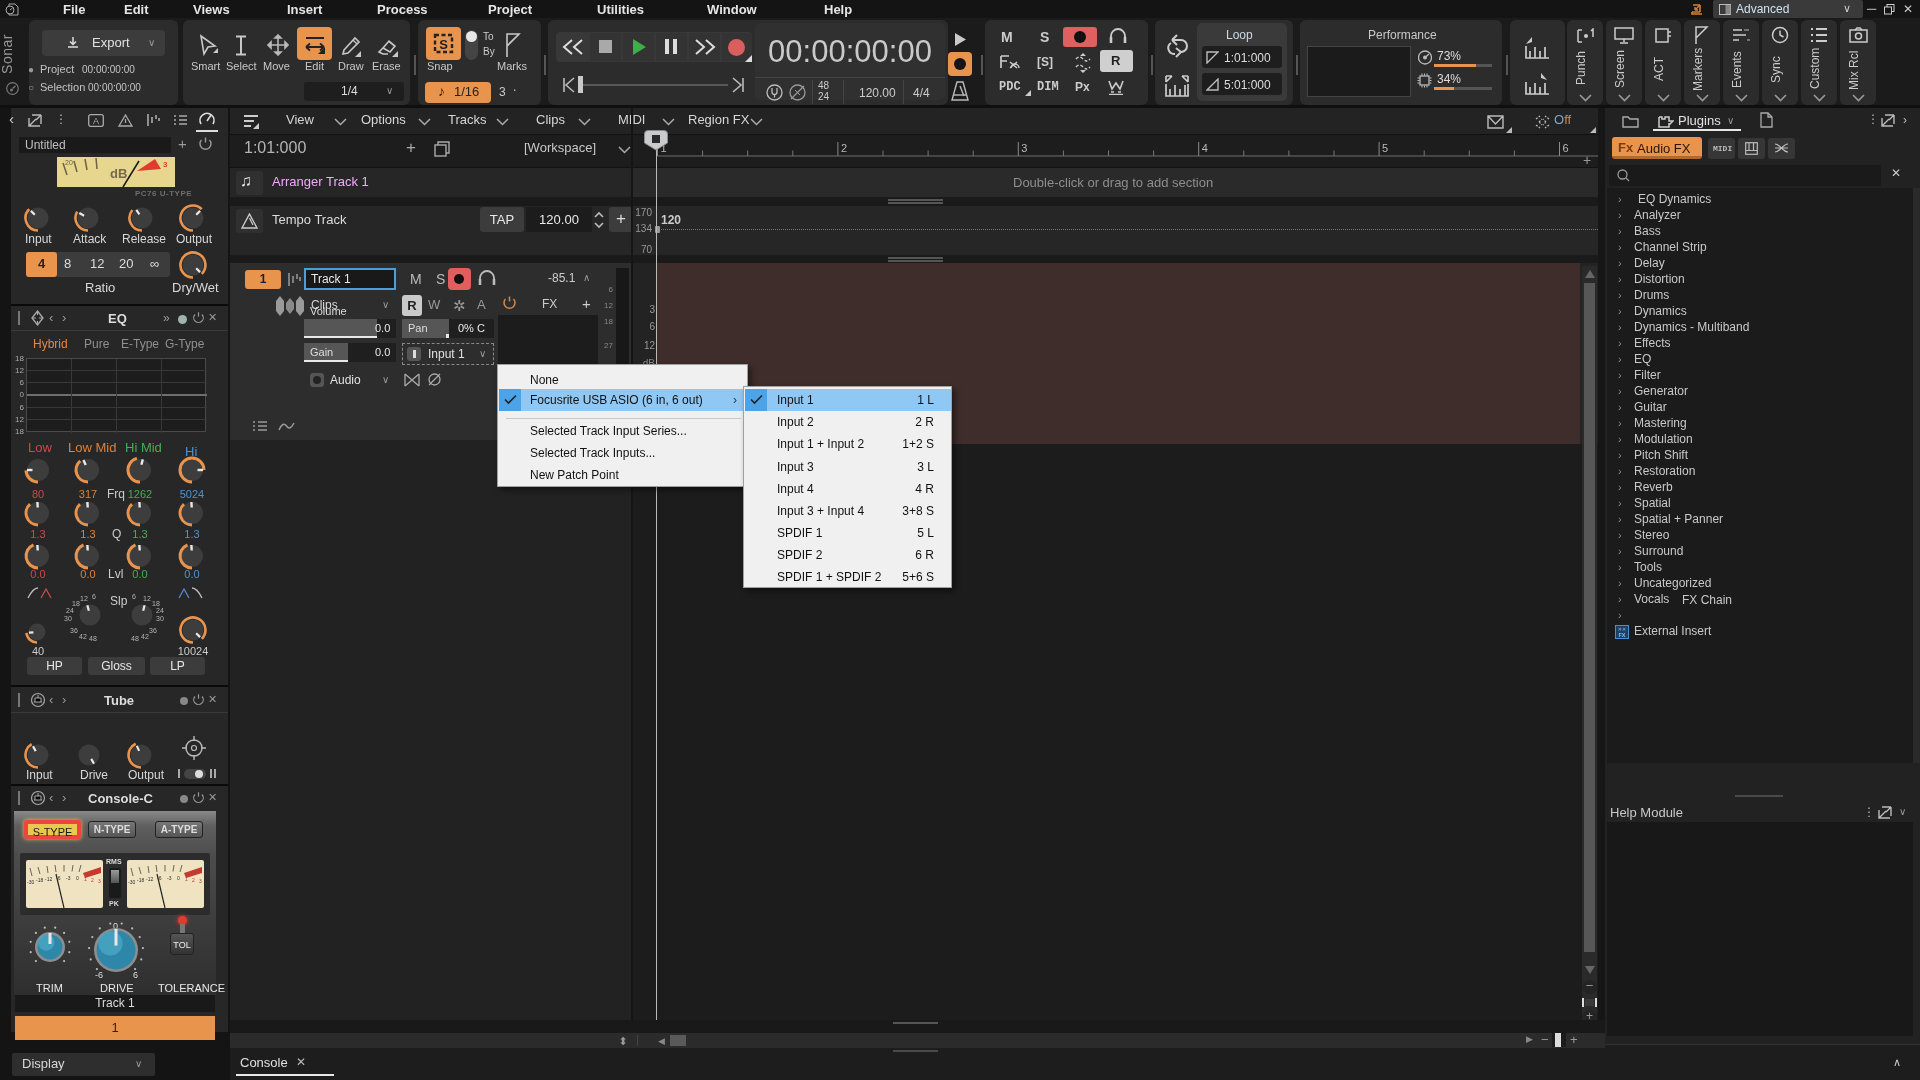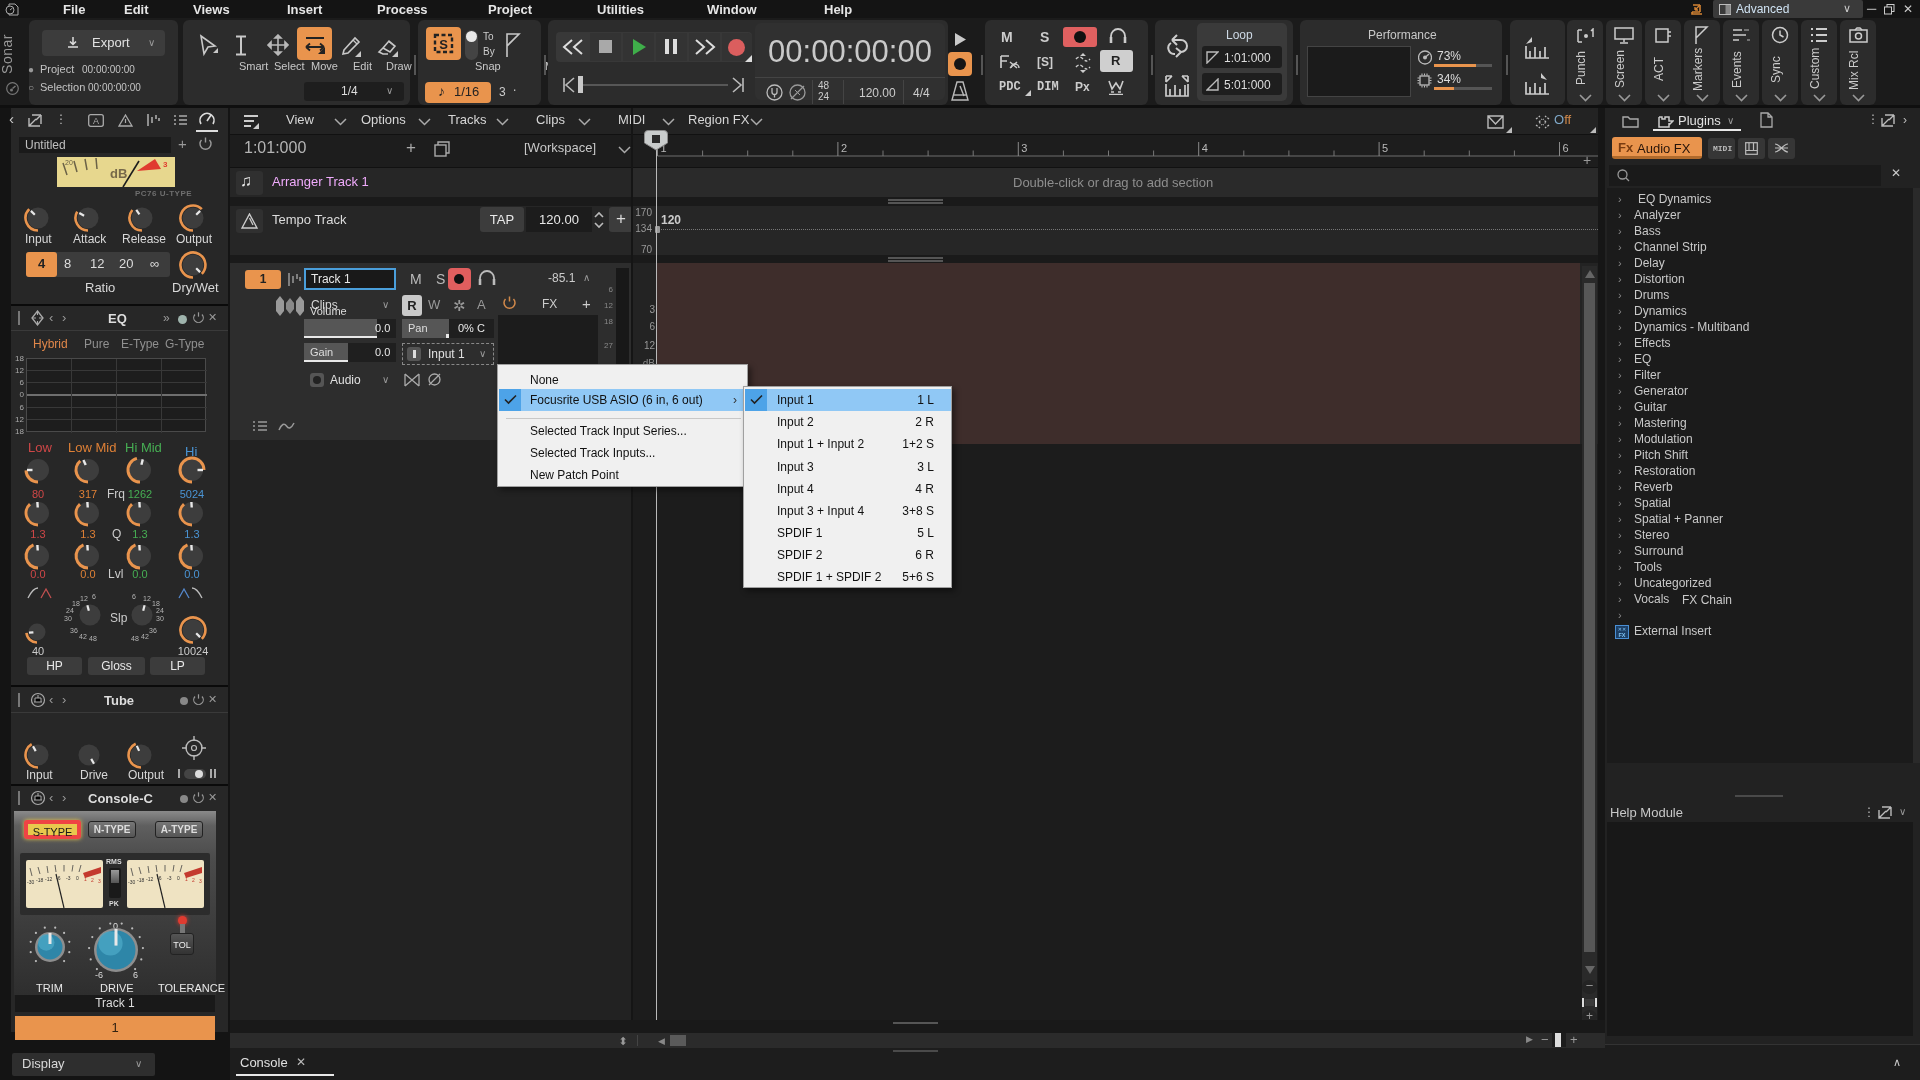--- a/index.html
+++ b/index.html
@@ -1,21 +1,21 @@
 <!DOCTYPE html>
 <html><head>
 <meta charset="utf-8">
 <style>
 * { margin:0; padding:0; box-sizing:border-box; }
 html,body { width:1920px; height:1080px; background:#141414; overflow:hidden; }
 body { font-family:"Liberation Sans", sans-serif; color:#ccc; }
 .abs { position:absolute; white-space:nowrap; }
 #root { position:absolute; left:0; top:0; width:1920px; height:1080px; background:#161616; }
 .grp { position:absolute; background:#2c2c2c; border-radius:6px; }
-.lbl11 { font-size:11px; color:#c8c8c8;margin-left:48px; }
+.lbl11 { font-size:11px; color:#c8c8c8; }
 .chev { color:#999; font-size:10px; }
 svg { display:block; }
 .vtext { position:absolute; writing-mode:vertical-rl; transform:rotate(180deg); font-size:12px; color:#ccc; }
 </style>
 </head>
 <body>
 <div id="root">
 
 <div class="abs" style="left:0;top:0;width:1920px;height:18px;background:#141414;"></div>
 <svg class="abs" style="left:5px;top:3px;" width="14" height="13" viewBox="0 0 14 13">
@@ -505,21 +505,21 @@
   <span class="abs" style="left:79px;top:525px;font-size:7px;color:#b5b5b5;">42</span>
   <span class="abs" style="left:89px;top:527px;font-size:7px;color:#b5b5b5;">48</span>
   <span class="abs" style="left:132px;top:485px;font-size:7px;color:#b5b5b5;">6</span>
   <span class="abs" style="left:143px;top:487px;font-size:7px;color:#b5b5b5;">12</span>
   <span class="abs" style="left:152px;top:492px;font-size:7px;color:#b5b5b5;">18</span>
   <span class="abs" style="left:156px;top:499px;font-size:7px;color:#b5b5b5;">24</span>
   <span class="abs" style="left:156px;top:507px;font-size:7px;color:#b5b5b5;">30</span>
   <span class="abs" style="left:149px;top:519px;font-size:7px;color:#b5b5b5;">36</span>
   <span class="abs" style="left:131px;top:527px;font-size:7px;color:#b5b5b5;">48</span>
   <span class="abs" style="left:141px;top:525px;font-size:7px;color:#b5b5b5;">42</span>
-  <span class="abs" style="left:110px;top:503px;font-size:12px;color:#ccc;">Slp</span>
+  <span class="abs" style="left:110px;top:486px;font-size:12px;color:#ccc;">Slp</span>
   <div class="abs" style="left:22px;top:537px;width:32px;text-align:center;font-size:11px;z-index:3;color:#ccc;">40</div>
   <div class="abs" style="left:172px;top:537px;width:42px;text-align:center;font-size:11px;z-index:3;color:#ccc;">10024</div>
 
   <div class="abs" style="left:27px;top:549px;width:55px;height:18px;background:#3c3c3c;border-radius:3px;text-align:center;font-size:12px;color:#e8e8e8;line-height:18px;">HP</div>
   <div class="abs" style="left:88px;top:549px;width:57px;height:18px;background:#3c3c3c;border-radius:3px;text-align:center;font-size:12px;color:#e8e8e8;line-height:18px;">Gloss</div>
   <div class="abs" style="left:150px;top:549px;width:55px;height:18px;background:#3c3c3c;border-radius:3px;text-align:center;font-size:12px;color:#e8e8e8;line-height:18px;">LP</div>
 
   <div class="abs" style="left:11px;top:577px;width:217px;height:2px;background:#0a0a0a;"></div>
   <div class="abs" style="left:18px;top:585px;width:2px;height:14px;background:#777;"></div>
   <svg class="abs" style="left:30px;top:584px;" width="16" height="16" viewBox="0 0 16 16">

